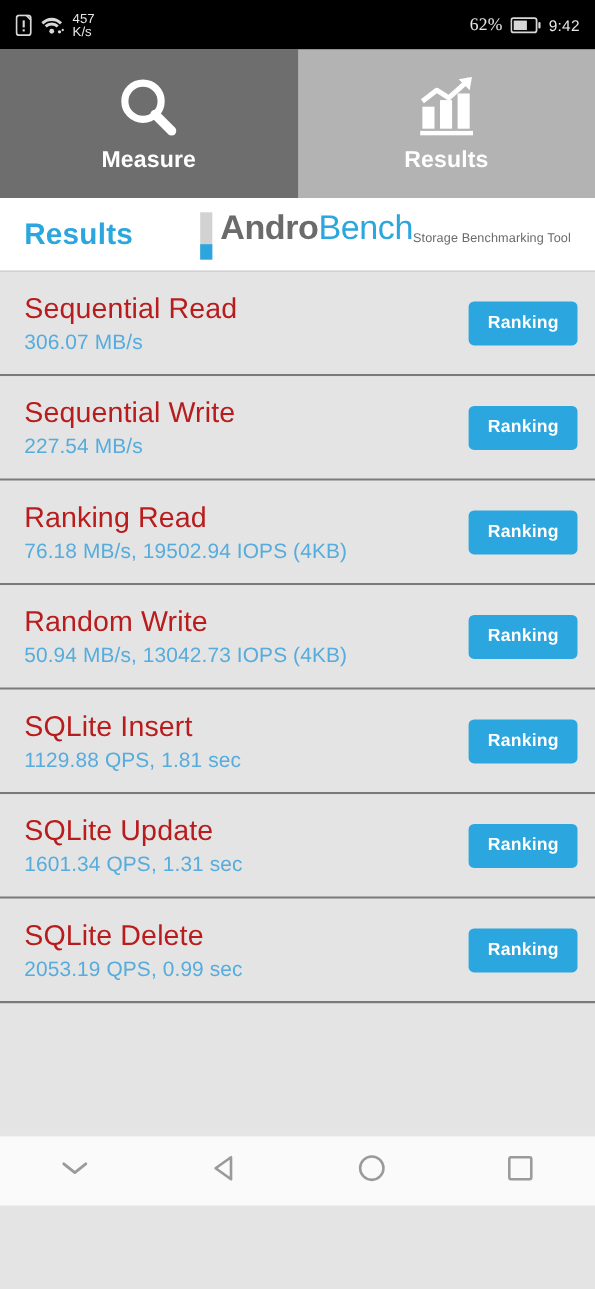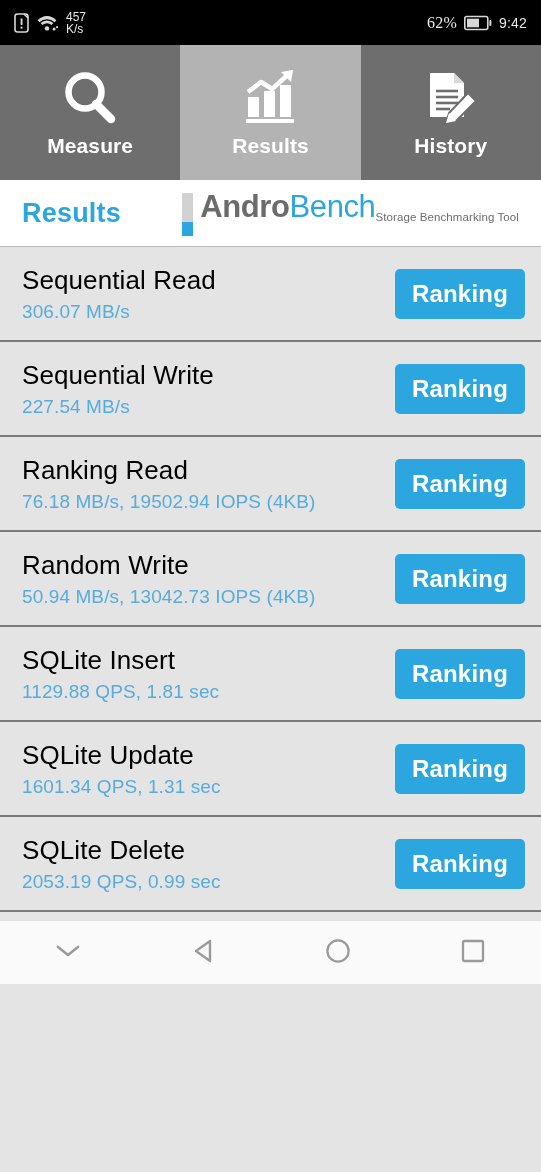--- a/index.html
+++ b/index.html
@@ -2,21 +2,21 @@
 <html><head>
 <meta charset="utf-8">
 <style>
   * { box-sizing: border-box; margin: 0; padding: 0; }
   html, body {
     width: 541px; height: 1172px;
     font-family: "Liberation Sans", sans-serif;
     background: #E4E4E4;
     overflow: hidden;
   }
-  #app { position: relative; width: 541px; height: 984px; display: flex; flex-direction: column; }
+  #app { position: relative; width: 541px; height: 1096px; display: flex; flex-direction: column; }
 
   
   .statusbar {
     height: 45px; background: #000; color: #E8E8E8;
     display: flex; align-items: center; padding: 0 14px;
     font-size: 15px; flex: 0 0 45px;
   }
   .sb-left { display: flex; align-items: center; gap: 7px; }
   .sb-right { margin-left: auto; display: flex; align-items: center; gap: 7px; }
   .sb-speed { display: flex; flex-direction: column; line-height: 1.0; font-size: 12px; padding-left: 1px; }
@@ -58,25 +58,25 @@
   .logo-sub { font-size: 11.5px; color: #6B6B6B; letter-spacing: .1px; margin-top: 1px; }
 
   
   .list { flex: 1 1 auto; background: #E4E4E4; overflow: hidden; }
   .row {
     height: 95px; display: flex; align-items: center;
     padding: 0 16px 0 22px; border-bottom: 2px solid #7A7A7A;
     background: #E4E4E4;
   }
   .row-text { display: flex; flex-direction: column; justify-content: center; gap: 5px; }
-  .row-title { font-size: 26px; color: #000000; letter-spacing: .1px; }
+  .row-title { font-size: 26px; color: #b91c1c; letter-spacing: .1px; }
   .row-value { font-size: 19px; color: #56ACDC; letter-spacing: .1px; }
   .ranking-btn {
     margin-left: auto; background: #2BA6DE; color: #FFF;
-    font-size: 24px; font-weight: bold; border: none; border-radius: 5px;
+    font-size: 16px; font-weight: bold; border: none; border-radius: 5px;
     padding: 11px 17px; cursor: pointer; letter-spacing: .2px;
     font-family: "Liberation Sans", sans-serif;
   }
   .list-filler { background: #E4E4E4; flex: 1 1 auto; }
 
   
   .navbar {
     flex: 0 0 64px; height: 64px; background: #FAFAFA;
     display: flex; align-items: center; border-top: 1px solid #E0E0E0;
   }
@@ -143,37 +143,20 @@
           <rect x="25" y="24" width="11" height="26" fill="#FFF"></rect>
           <rect x="41" y="18" width="11" height="32" fill="#FFF"></rect>
           <rect x="7" y="52" width="48" height="4" fill="#FFF"></rect>
           <path d="M9 25 L22 15 L33 22 L52 5" fill="none" stroke="#FFF" stroke-width="4.5" stroke-linejoin="round"></path>
           <path d="M42 5 L54 3 L52 15 Z" fill="#FFF"></path>
         </svg>
       </span>
       <span class="tab-label">Results</span>
     </div>
 
-    <div class="tab">
-      <span class="tab-icon">
-        <svg width="62" height="62" viewBox="0 0 62 62">
-          <path d="M10 6 h24 l10 10 v34 H10 Z" fill="#FFF"></path>
-          <path d="M34 6 v10 h10" fill="#D9D9D9"></path>
-          <g stroke="#6E6E6E" stroke-width="2.6">
-            <line x1="16" y1="24" x2="38" y2="24"></line>
-            <line x1="16" y1="30" x2="38" y2="30"></line>
-            <line x1="16" y1="36" x2="38" y2="36"></line>
-            <line x1="16" y1="42" x2="30" y2="42"></line>
-          </g>
-          <path d="M48 26 L56 34 L36 54 L26 56 L29 46 Z" fill="#FFF" stroke="#6E6E6E" stroke-width="2"></path>
-          <path d="M29 46 L36 54 L26 56 Z" fill="#FFF"></path>
-        </svg>
-      </span>
-      <span class="tab-label">History</span>
-    </div>
 
   </div>
 
   <div class="header">
     <span class="page-title">Results</span>
     <div class="logo">
       <span class="logo-bar"></span>
       <span class="logo-text">
         <span class="logo-word"><span class="logo-andro">Andro</span><span class="logo-bench">Bench</span></span>
         <span class="logo-sub">Storage Benchmarking Tool</span>

